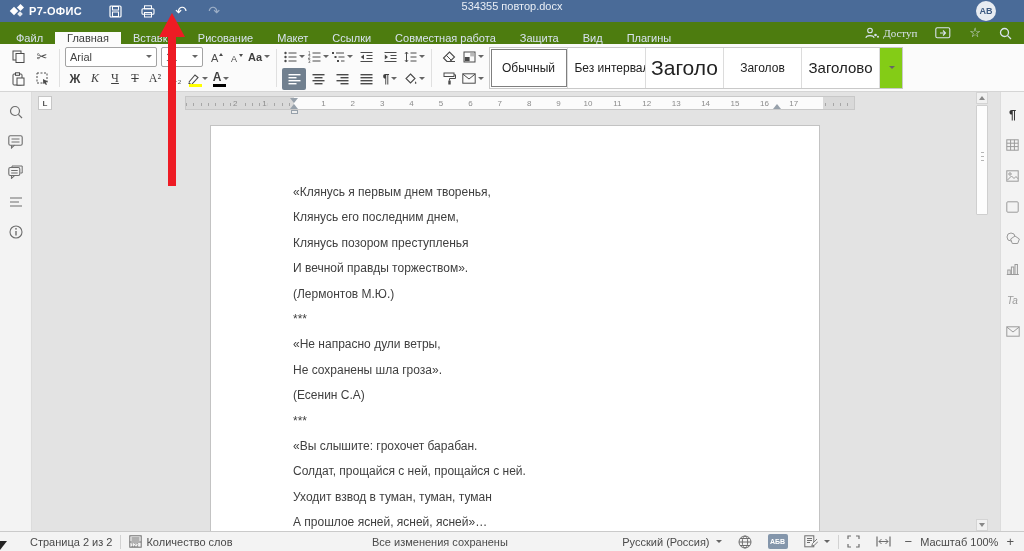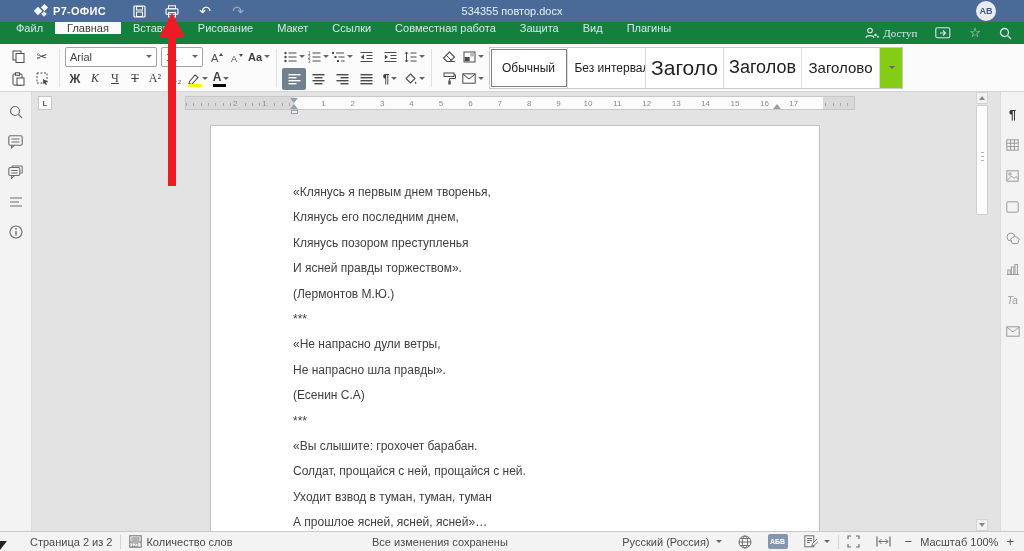--- a/index.html
+++ b/index.html
@@ -1,39 +1,39 @@
 <!DOCTYPE html>
 <html><head>
 <meta charset="utf-8">
 <style>
   * { margin:0; padding:0; box-sizing:border-box; }
   html,body { width:1024px; height:551px; overflow:hidden;
     font-family:"Liberation Sans", sans-serif; background:#e3e3e3; }
   .app { position:relative; width:1024px; height:551px; }
 
   
-  .titlebar { height:22px; background:#4a6b98; display:flex; align-items:center; position:relative;padding-left:24px; }
+  .titlebar { height:22px; background:#4a6b98; display:flex; position:relative; }
   .logo { display:flex; align-items:center; gap:5px; padding-left:10px; width:92px; }
   .logo-mark { position:relative; width:14px; height:14px; }
   .logo-mark i { position:absolute; background:#fff; transform:rotate(45deg); display:block; }
   .logo-mark i.d1 { width:6px; height:6px; left:1px; top:4px; }
   .logo-mark i.d2 { width:5px; height:5px; left:8px; top:1px; }
   .logo-mark i.d3 { width:4px; height:4px; left:8px; top:8px; opacity:.85; }
   .logo-text { color:#fff; font-size:11px; font-weight:bold; letter-spacing:.3px; white-space:nowrap; }
   .doc-actions { display:flex; align-items:center; gap:15px; margin-left:14px; }
   .doc-actions .tbtn { width:18px; height:18px; display:flex; align-items:center; justify-content:center;
     color:#fff; font-size:14px; line-height:1; cursor:pointer; }
   .doc-actions .disabled { opacity:.45; }
   .titlebar .doc-title { position:absolute; left:0; right:0; text-align:center; color:#e9eef5; font-size:11px; pointer-events:none; }
   .avatar { position:absolute; right:28px; top:1px; width:20px; height:20px; border-radius:50%;
     background:#e8ecf2; color:#3c5probably; color:#3d5a82; font-size:9px; font-weight:bold;
     display:flex; align-items:center; justify-content:center; }
 
   
-  .tabbar { height:22px; background:#15803d; display:flex; align-items:flex-start; position:relative; }
+  .tabbar { height:22px; background:#4d7c0f; display:flex; align-items:flex-end; position:relative; }
   .tabs { display:flex; align-items:stretch; padding-left:4px; }
   .tab { color:#d9e3ef; font-size:11px; padding:0 12px; display:flex; align-items:center; cursor:pointer; white-space:nowrap; }
   .tab.active { background:#fbfbfb; color:#3b3b3b; }
   .tab-actions { position:absolute; right:0; top:0; height:22px; display:flex; align-items:center; gap:18px; padding-right:12px;font-family:Liberation Serif, serif; }
   .tab-actions .ta { display:flex; align-items:center; gap:4px; color:#d9e3ef; font-size:11px; cursor:pointer; }
   .tab-actions svg { display:block; }
 
   
   .toolbar { height:48px; background:#fbfbfb; border-bottom:1px solid #d5d5d5; display:flex; align-items:center; padding:2px 4px 2px 6px; position:relative; }
   .sep { width:1px; height:38px; background:#e0e0e0; margin:0 5px; flex:0 0 1px; }
@@ -411,21 +411,21 @@
             <path d="M1 1.2 L7 6 L13 1.2" fill="none" stroke="#4a4a4a"></path>
           </svg>
           <span class="caret"></span>
       </span>
     </div>
 
     <div class="styles-gallery" id="styles-gallery">
         <div class="style-item selected" style="font-size: 12px;">Обычный</div>
         <div class="style-item" style="font-size: 12px; padding-left: 11px;">Без интервал</div>
         <div class="style-item" style="font-size: 21px;">Заголо</div>
-        <div class="style-item" style="font-size: 18px;">Заголов</div>
+        <div class="style-item" style="font-size: 12px;">Заголов</div>
         <div class="style-item" style="font-size: 15px;">Заголово</div>
         <div class="gallery-caret">
           <span class="caret"></span>
         </div>
       </div>
   </div>
 
   <div class="workspace">
 
     <div class="side-left">
@@ -494,25 +494,25 @@
         <div class="ind-bot"></div>
         <div class="ind-box"></div>
         <div class="ind-right"></div>
       </div>
 
       <div class="page">
         <div class="page-text" id="page-text">
             <div class="para">«Клянусь я первым днем творенья,</div>
             <div class="para">Клянусь его последним днем,</div>
             <div class="para">Клянусь позором преступленья</div>
-            <div class="para">И ясней правды торжеством».</div>
+            <div class="para">И вечной правды торжеством».</div>
             <div class="para">(Лермонтов М.Ю.)</div>
             <div class="para">***</div>
             <div class="para">«Не напрасно дули ветры,</div>
-            <div class="para">Не напрасно шла правды».</div>
+            <div class="para">Не сохранены шла гроза».</div>
             <div class="para">(Есенин С.А)</div>
             <div class="para">***</div>
             <div class="para">«Вы слышите: грохочет барабан.</div>
             <div class="para">Солдат, прощайся с ней, прощайся с ней.</div>
             <div class="para">Уходит взвод в туман, туман, туман</div>
             <div class="para">А прошлое ясней, ясней, ясней»…</div>
           </div>
       </div>
 
       <div class="vscroll">

